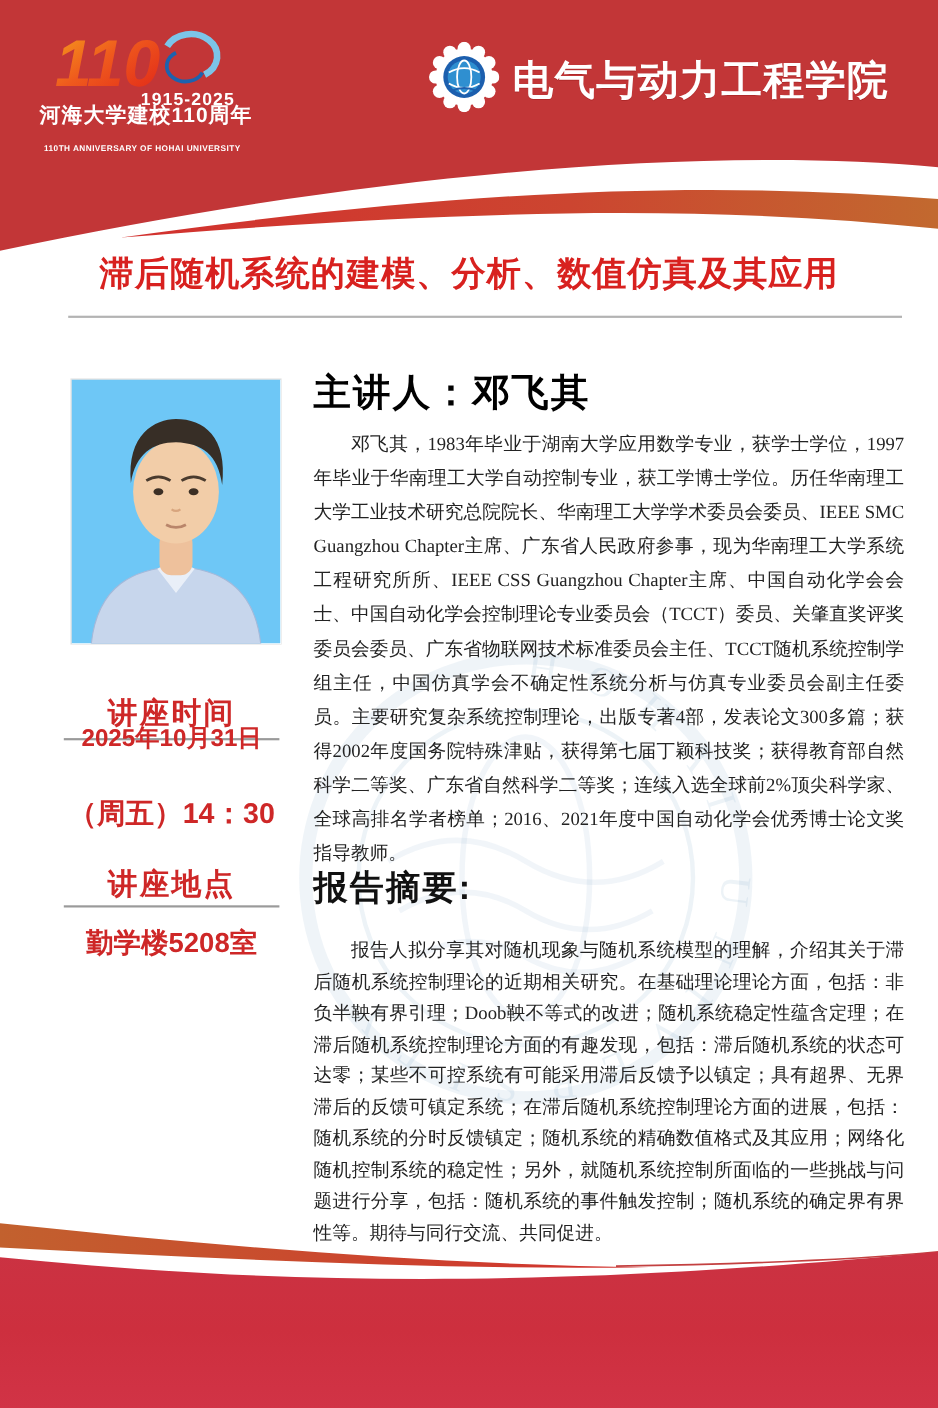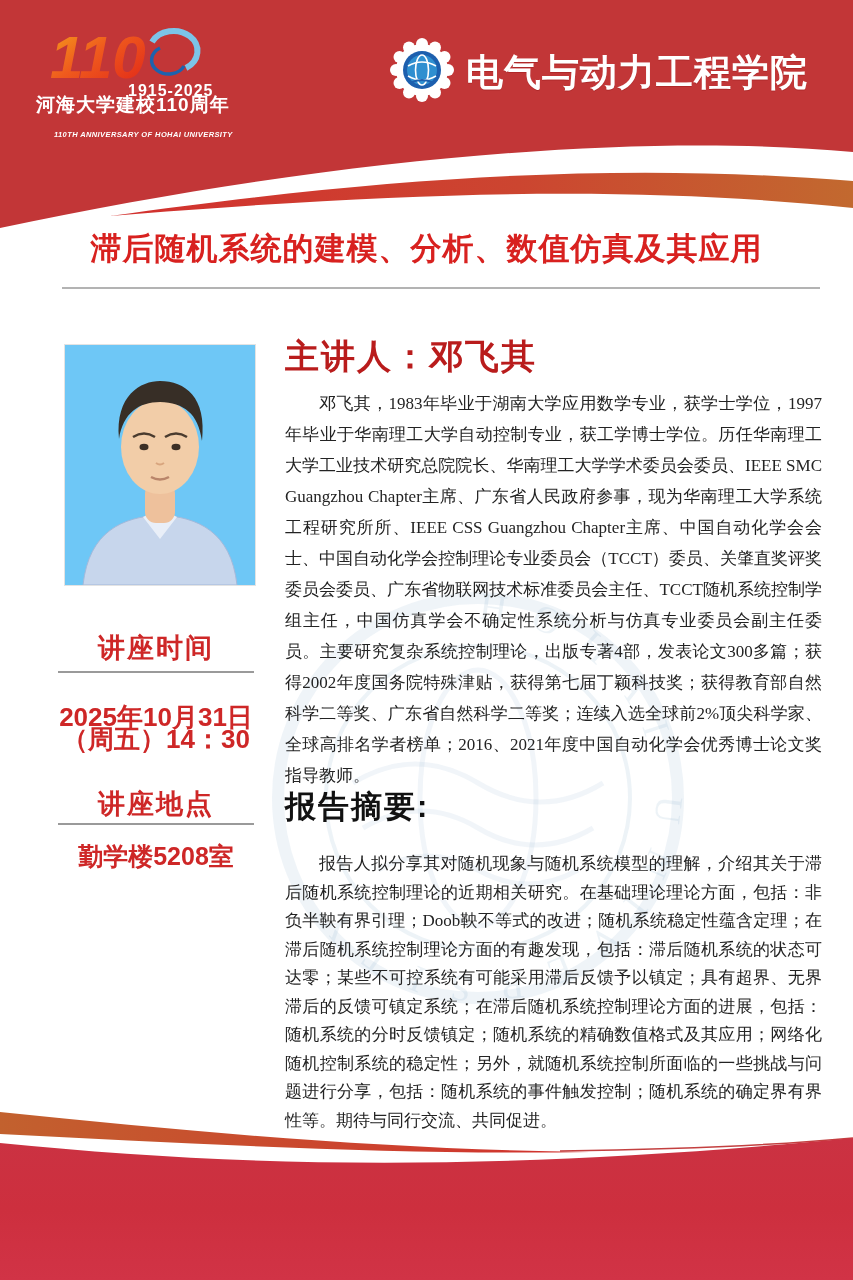--- a/index.html
+++ b/index.html
@@ -4,45 +4,45 @@
 <style>
   html,body{margin:0;padding:0;background:#ffffff;}
   #poster{position:relative;width:853px;height:1280px;margin:0 auto;background:#ffffff;overflow:hidden;
           font-family:"Liberation Sans", sans-serif;}
   
   .hdr-svg{position:absolute;top:0;left:0;}
   .ann{position:absolute;left:30px;top:24px;width:200px;color:#ffffff;}
   .ann-110{position:absolute;left:18px;top:0;}
   .ann-years{position:absolute;left:98px;top:58px;font-size:16px;font-weight:bold;letter-spacing:1px;}
   .ann-cn{position:absolute;left:6px;top:68px;font-size:19px;font-weight:bold;letter-spacing:1px;white-space:nowrap;}
-  .ann-en{position:absolute;left:24px;top:106px;font-size:7.5px;font-weight:bold;letter-spacing:0.4px;white-space:nowrap;font-style:italic;}
+  .ann-en{position:absolute;left:10px;top:106px;font-size:7.5px;font-weight:bold;letter-spacing:0.4px;white-space:nowrap;}
   .college{position:absolute;left:390px;top:36px;height:70px;}
   .college-seal{position:absolute;left:0;top:2px;}
   .college-name{position:absolute;left:76px;top:12px;font-size:37px;font-weight:bold;color:#ffffff;
                 letter-spacing:1px;white-space:nowrap;text-shadow:0 1px 0 rgba(120,0,0,.25);}
   
   .title{position:absolute;left:40px;top:228px;width:773px;text-align:center;font-size:31px;font-weight:bold;
          color:#d8211f;letter-spacing:1px;white-space:nowrap;}
   .title-rule{position:absolute;left:62px;top:287px;width:758px;height:2px;background:#b3b3b3;}
   
   .wm{position:absolute;left:258px;top:578px;z-index:0;}
   
   .photo{position:absolute;left:65px;top:345px;width:190px;height:240px;box-shadow:0 0 0 1px #e3e3e3;z-index:1;}
   .sched{position:absolute;z-index:1;width:216px;left:48px;text-align:center;color:#ce2727;font-weight:bold;}
   .sched-label{font-size:27px;letter-spacing:2px;}
   .lbl-time{top:630px;font-family:Liberation Serif, serif;}
   .rule{position:absolute;left:58px;width:196px;height:2px;background:#9a9a9a;z-index:1;}
   .rule-1{top:671px;}
   .rule-2{top:823px;}
-  .sched-date{top:700px;font-size:26px;white-space:nowrap;}
+  .sched-date{top:656px;font-size:22px;white-space:nowrap;}
   .sched-time{top:722px;font-size:26px;white-space:nowrap;}
   .lbl-loc{top:786px;}
   .sched-loc{top:840px;font-size:25px;white-space:nowrap;}
   
-  .speaker-heading{position:absolute;left:285px;top:334px;font-size:34px;font-weight:bold;color:#b91c1c;
+  .speaker-heading{position:absolute;left:285px;top:334px;font-size:34px;font-weight:bold;color:#000000;
                    letter-spacing:2px;z-index:1;}
   .bio{position:absolute;left:285px;top:388px;width:537px;margin:0;font-family:"Liberation Serif", serif;
        font-size:17px;line-height:31px;color:#232323;text-align:justify;text-indent:2em;z-index:1;}
   .abs-heading{position:absolute;left:285px;top:786px;font-size:31px;font-weight:bold;color:#111111;
                letter-spacing:2px;z-index:1;}
   .abs{position:absolute;left:285px;top:850px;width:537px;margin:0;font-family:"Liberation Serif", serif;
        font-size:17px;line-height:28.5px;color:#232323;text-align:justify;text-indent:2em;z-index:1;}
   
   .ftr-svg{position:absolute;left:0;top:1100px;}
 </style>

